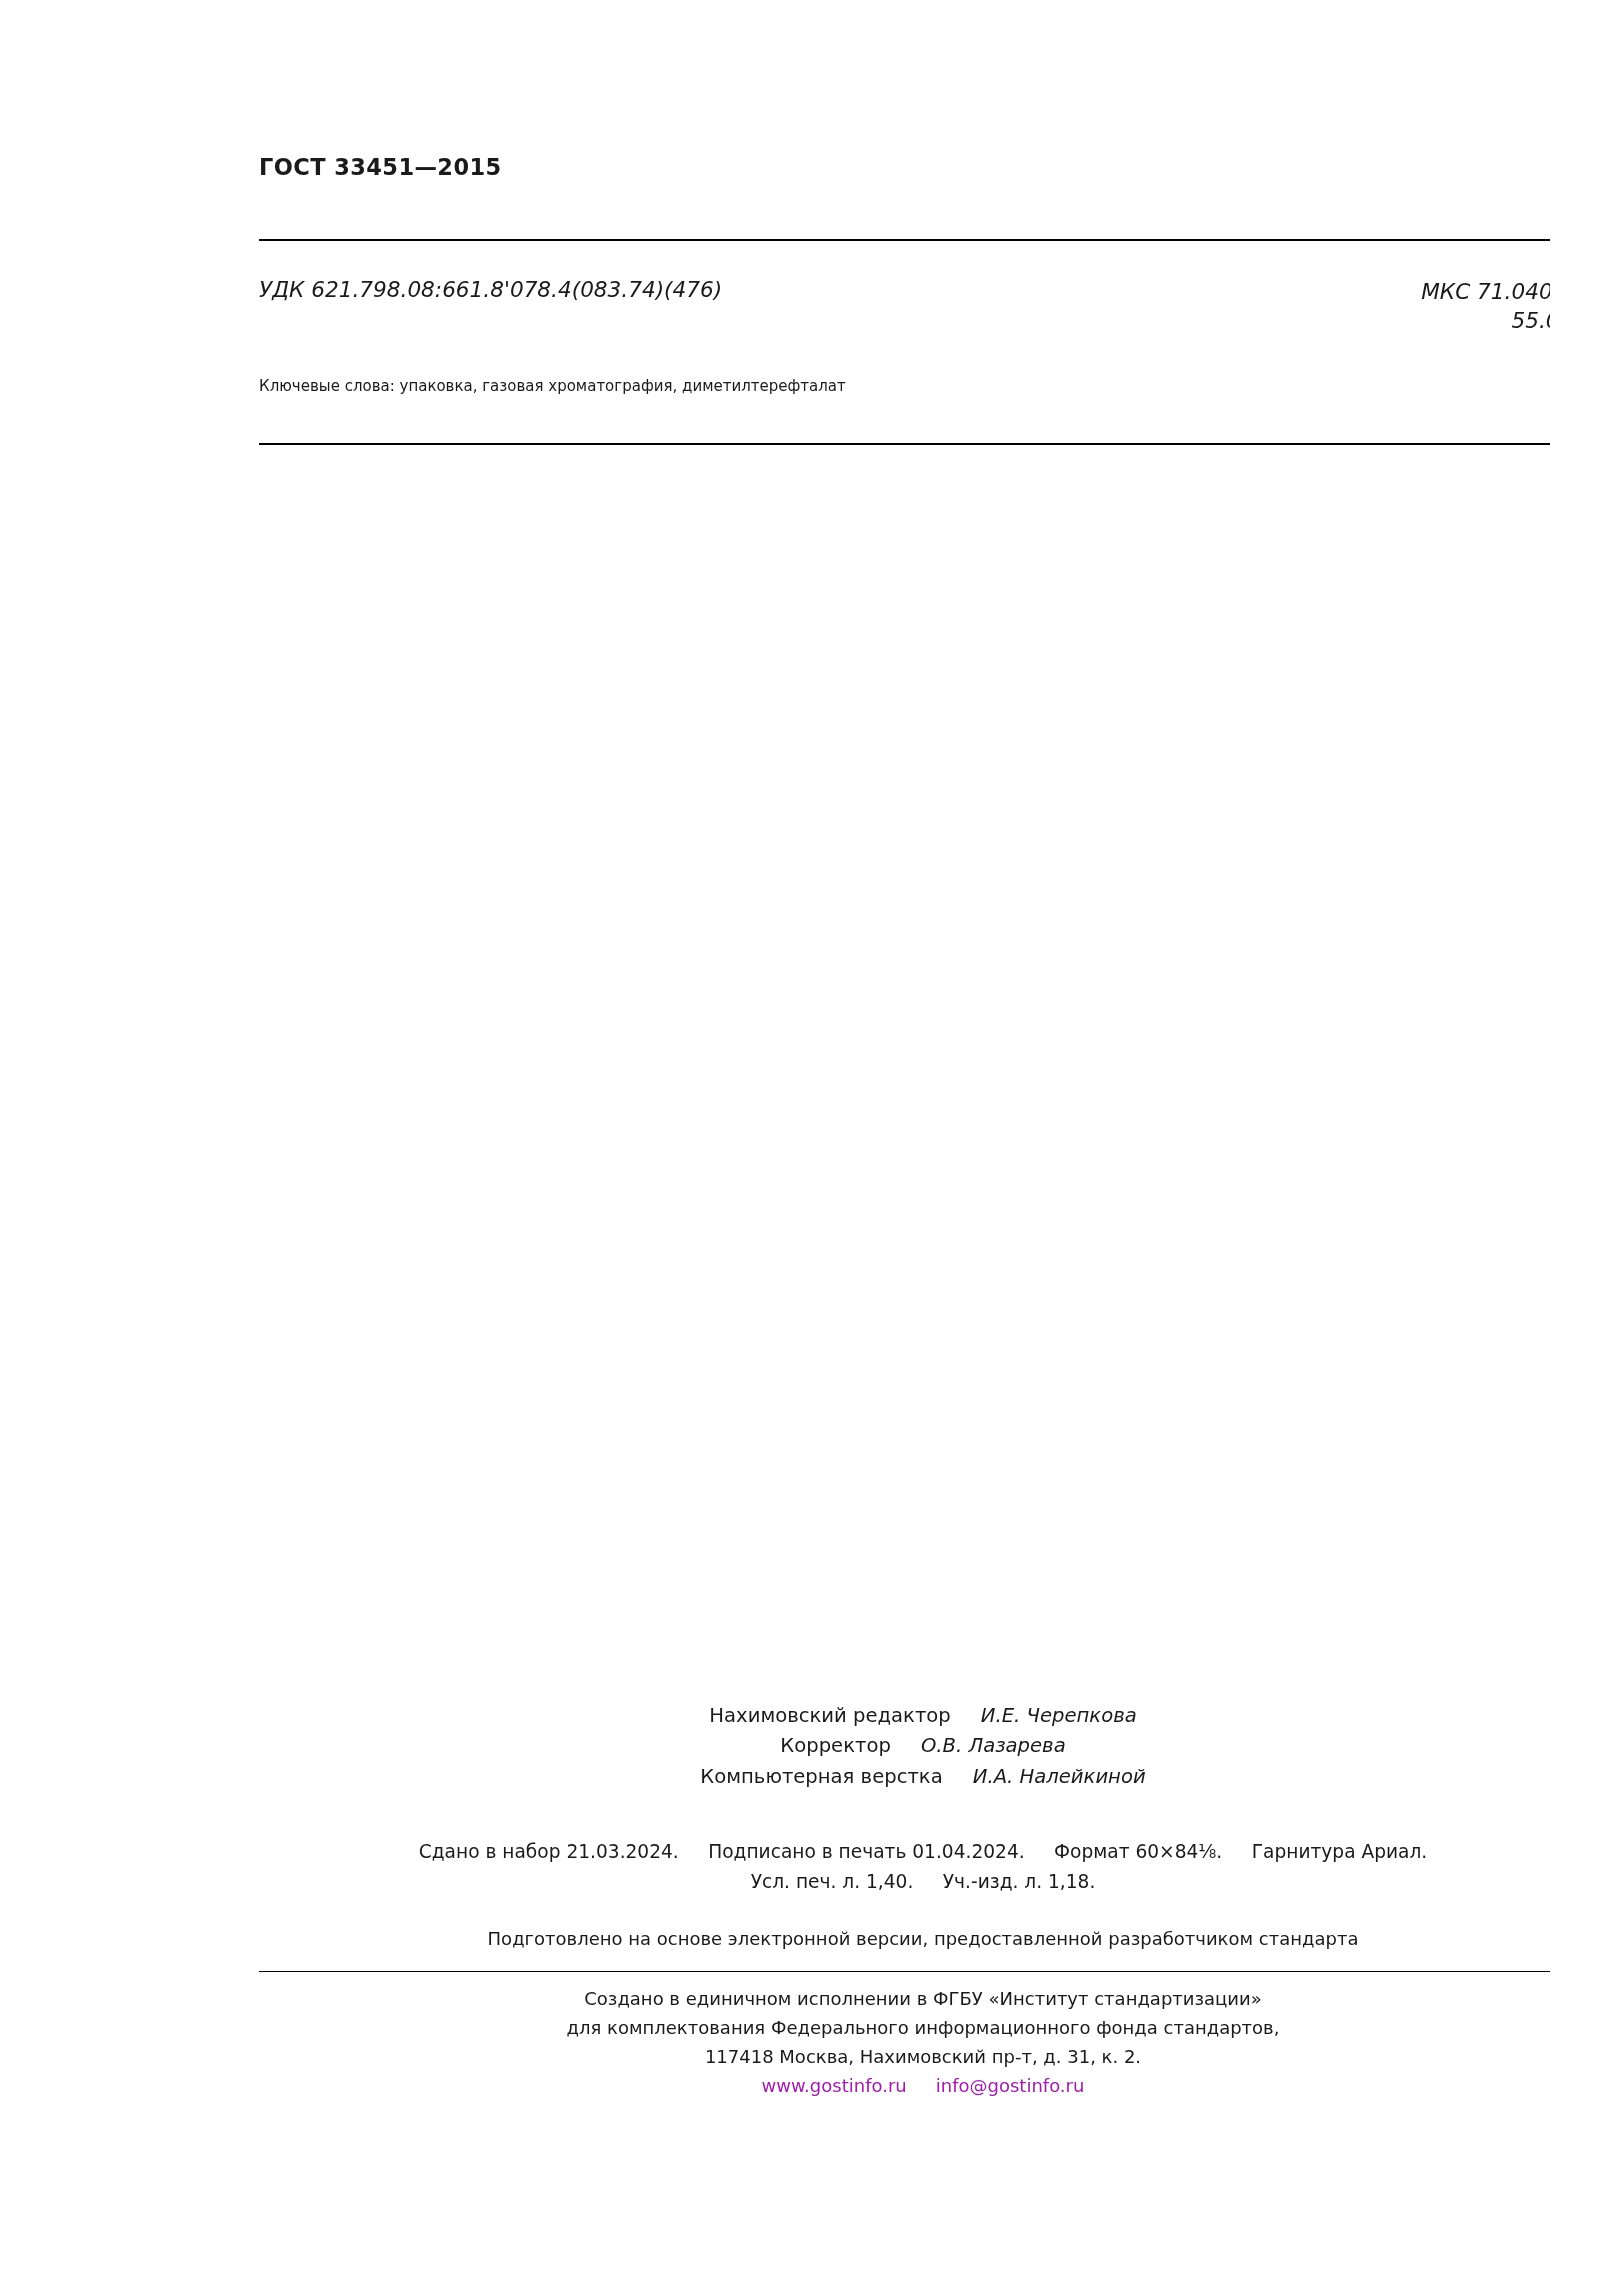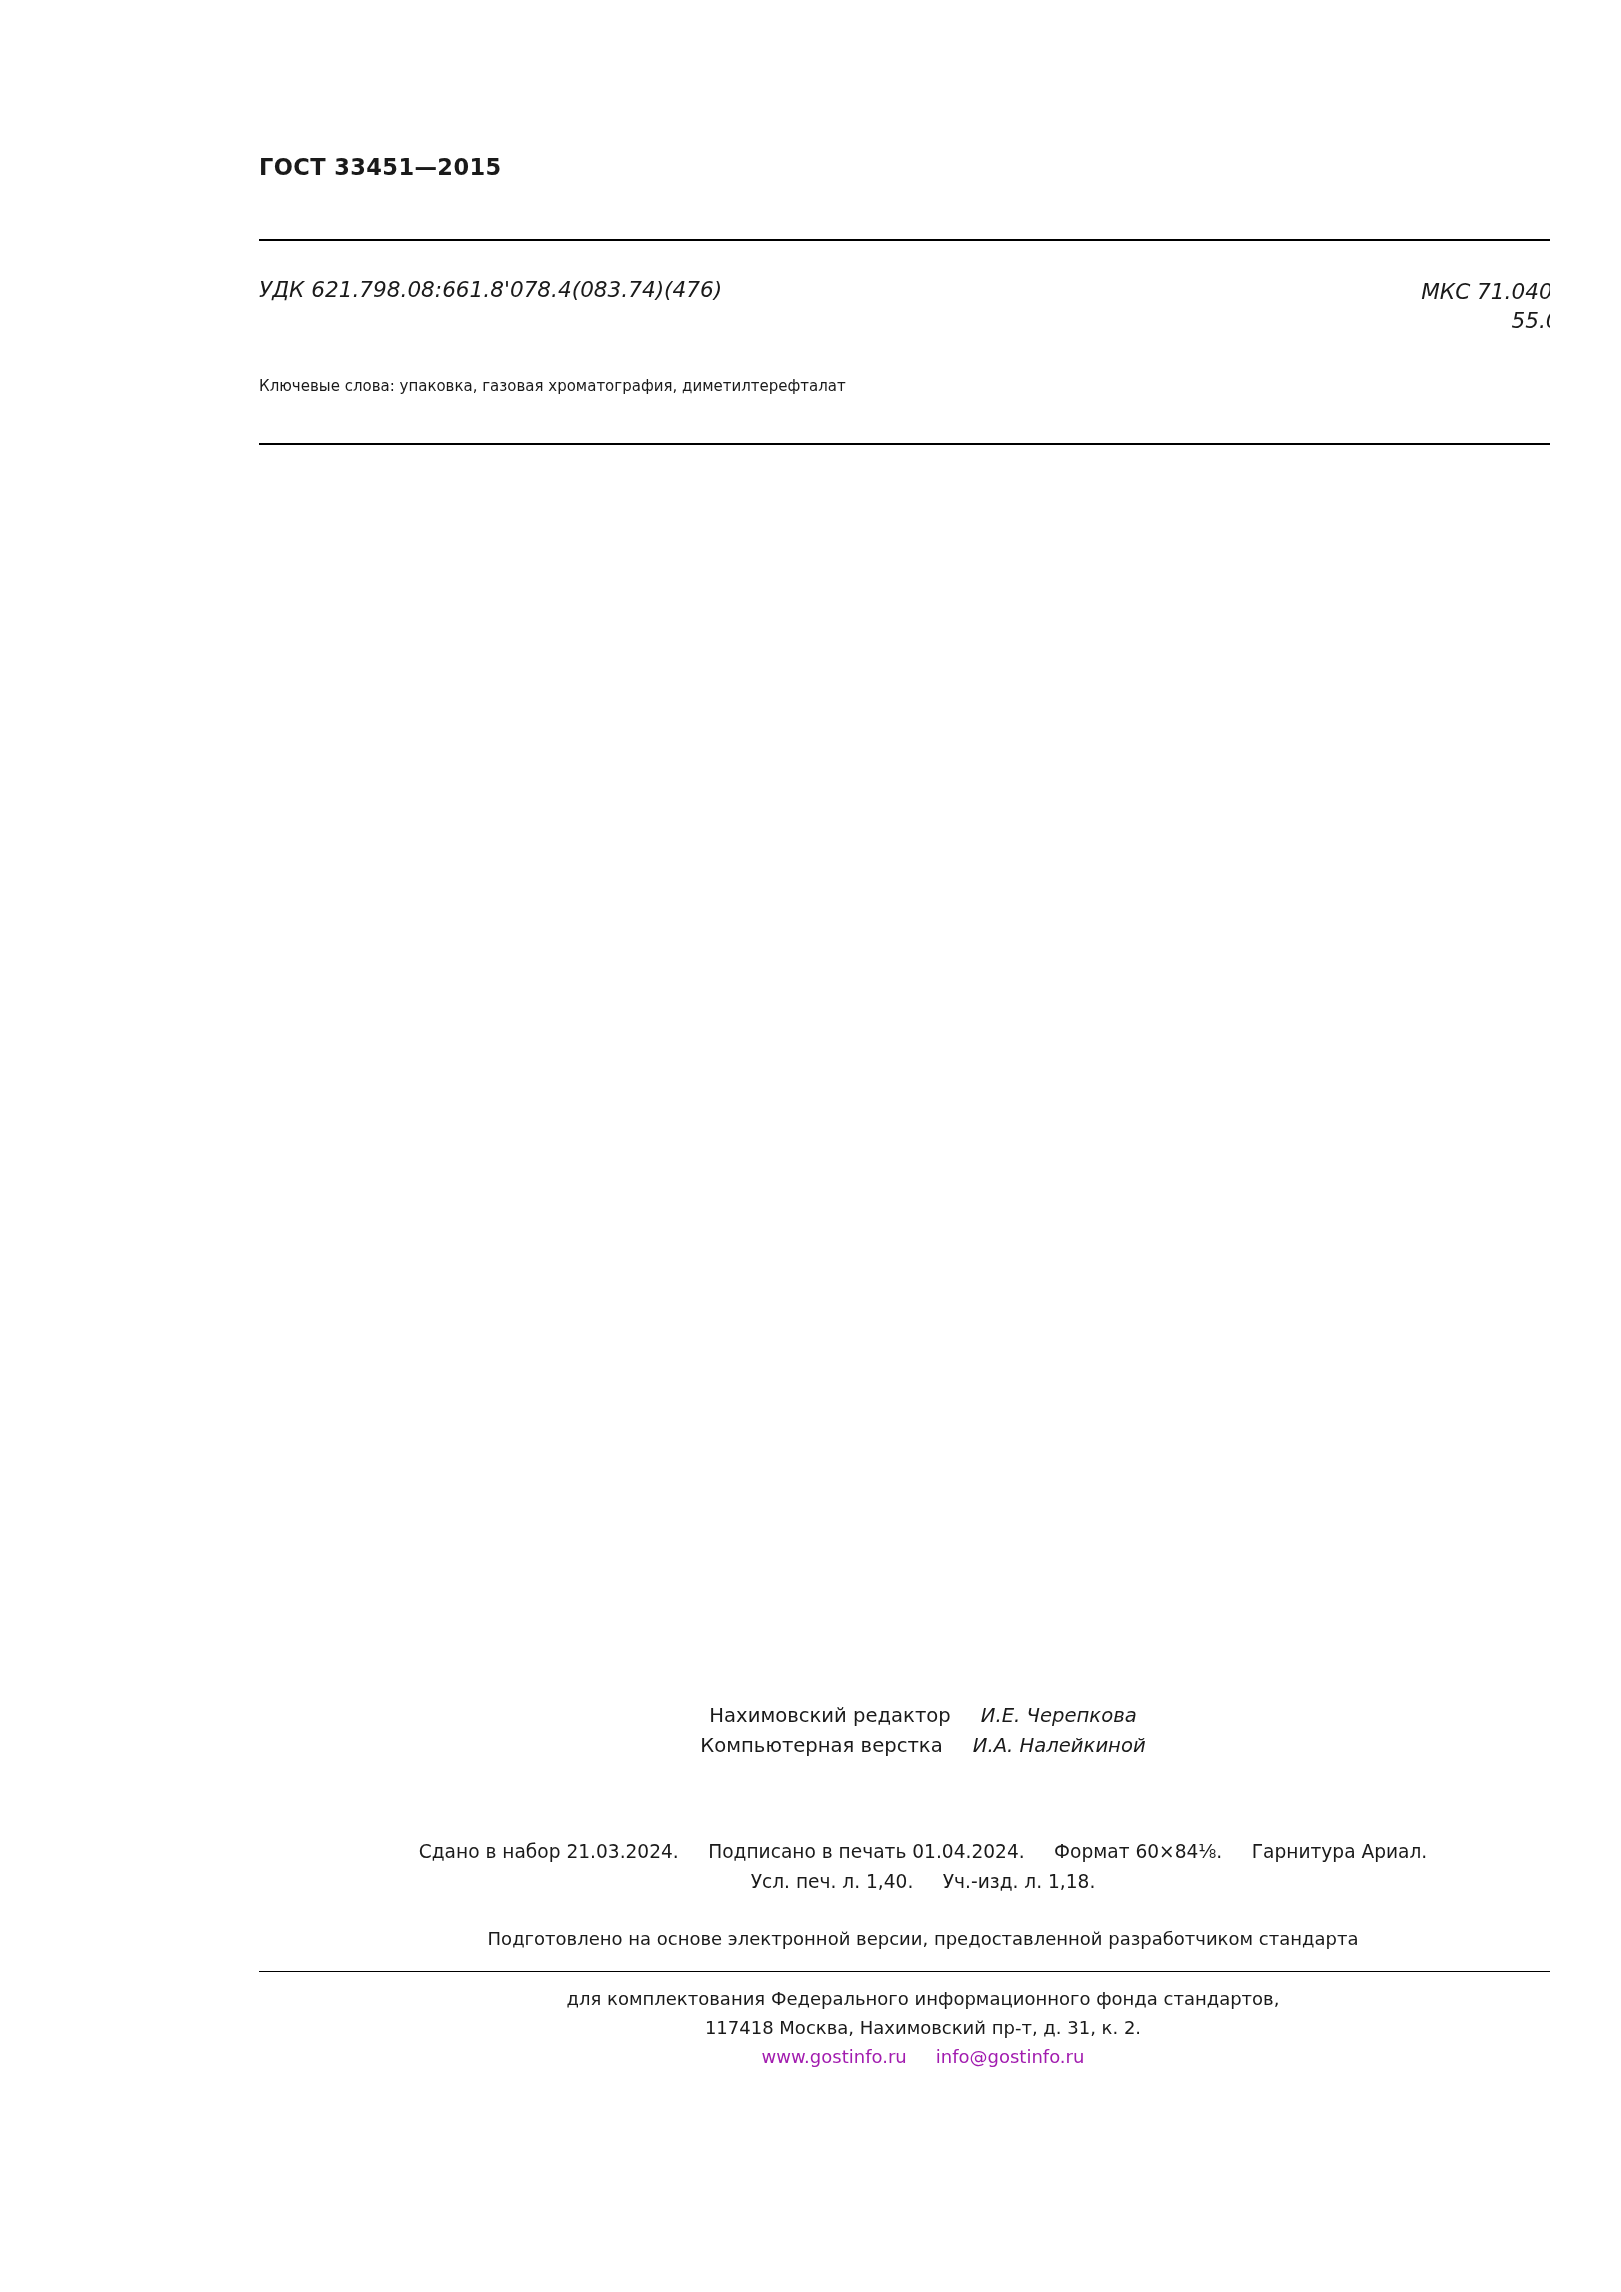--- a/index.html
+++ b/index.html
@@ -139,20 +139,25 @@
 
   <div class="rule rule-2"></div>
 
   <div class="colophon">
     <div>
       <span>Нахимовский редактор</span>
       <span class="gap"></span>
       <span class="ital">И.Е. Черепкова</span>
     </div>
     <div>
+      <span>Корректор</span>
+      <span class="gap"></span>
+      <span class="ital">О.В. Лазарева</span>
+    </div>
+    <div>
       <span>Компьютерная верстка</span>
       <span class="gap"></span>
       <span class="ital">И.А. Налейкиной</span>
     </div>
   </div>
 
   <div class="print-info">
     <div>
       <span>Сдано в набор 21.03.2024.</span>
       <span class="gap"></span>
@@ -167,20 +172,21 @@
       <span class="gap"></span>
       <span>Уч.-изд. л. 1,18.</span>
     </div>
   </div>
 
   <div class="prepared">Подготовлено на основе электронной версии, предоставленной разработчиком стандарта</div>
 
   <div class="rule rule-3"></div>
 
   <div class="footer">
+    <div>Создано в единичном исполнении в ФГБУ «Институт стандартизации»</div>
     <div>для комплектования Федерального информационного фонда стандартов,</div>
     <div>117418 Москва, Нахимовский пр-т, д. 31, к. 2.</div>
     <div class="footer-links">
       <a href="#">www.gostinfo.ru</a>
       <span class="gap"></span>
       <a href="#">info@gostinfo.ru</a>
     </div>
   </div>
 
 </div>

